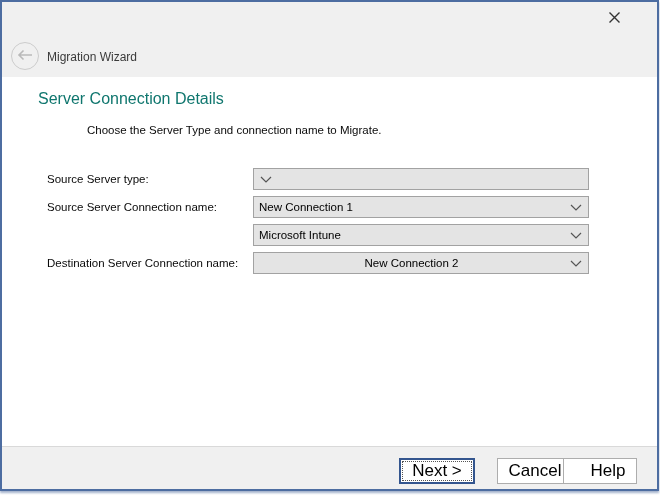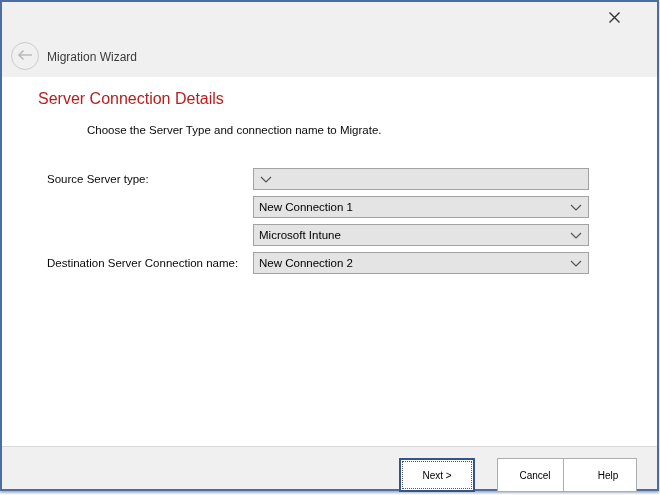--- a/index.html
+++ b/index.html
@@ -23,21 +23,21 @@
     border:1px solid #cccccc; border-radius:50%;
     display:flex; align-items:center; justify-content:center;
   }
   .wizard-title {
     position:absolute; left:45px; top:48px; font-size:12px; color:#3b3b3b;
   }
   
   .content { position:absolute; left:0; top:75px; right:0; height:371px; background:#ffffff; }
   .page-heading {
     position:absolute; left:36px; top:13px;
-    font-size:16px; font-weight:400; color:#b91c1c;
+    font-size:16px; font-weight:400; color:#0f766e;
   }
   .page-subtitle {
     position:absolute; left:45px; top:47px; font-size:11.5px; color:#0a0a0a;margin-left:40px;
   }
   .form-row { position:absolute; left:0; right:0; height:22px; }
   .form-row .field-label {
     position:absolute; left:45px; top:0; line-height:22px; font-size:11.5px; color:#0a0a0a;
   }
   .combo {
     position:absolute; left:251px; top:0; width:336px; height:22px;
@@ -48,23 +48,23 @@
     flex:1; padding-left:5px; font-size:11.5px; color:#000000;
     white-space:nowrap; overflow:hidden;
   }
   .combo .chevron { width:24px; display:flex; align-items:center; justify-content:center; }
   
   .footer {
     position:absolute; left:0; right:0; bottom:0; height:43px;
     background:#f0f0f0; border-top:1px solid #d9d9d9;
   }
   .btn {
-    position:absolute; top:11px; height:34px;
+    position:absolute; top:11px; height:26px;
     background:#ffffff; border:1px solid #adadad;
-    font-family:"Liberation Sans", sans-serif; font-size:10px; color:#000000;
+    font-family:"Liberation Sans", sans-serif; font-size:17px; color:#000000;
     cursor:pointer;
   }
   .btn.default {
     border:2px solid #33558e;
     outline:1px dotted #555555; outline-offset:-4px;
   }
   .btn-next   { left:397px; width:76px; }
   .btn-cancel { left:495px; width:76px; }
   .btn-help   { left:561px; width:74px;padding-left:16px; }
 </style>
@@ -103,20 +103,21 @@
       <div class="combo">
         <span class="chevron">
           <svg width="12" height="7" viewBox="0 0 12 7">
               <path d="M1 1 L6 6 L11 1" stroke="#555555" stroke-width="1.2" fill="none"></path>
             </svg>
         </span>
       </div>
     </div>
 
     <div class="form-row" style="top:119px;">
+      <span class="field-label">Source Server Connection name:</span>
       <div class="combo">
         <span class="combo-value">New Connection 1</span>
         <span class="chevron">
           <svg width="12" height="7" viewBox="0 0 12 7">
               <path d="M1 1 L6 6 L11 1" stroke="#555555" stroke-width="1.2" fill="none"></path>
             </svg>
         </span>
       </div>
     </div>
 
@@ -124,21 +125,21 @@
       <div class="combo">
         <span class="combo-value">Microsoft Intune</span>
         <span class="chevron">
           <svg width="12" height="7" viewBox="0 0 12 7">
               <path d="M1 1 L6 6 L11 1" stroke="#555555" stroke-width="1.2" fill="none"></path>
             </svg>
         </span>
       </div>
     </div>
 
-    <div class="form-row" style="top:175px;">
+    <div class="form-row" style="top:175px;text-align:center;">
       <span class="field-label">Destination Server Connection name:</span>
       <div class="combo">
         <span class="combo-value">New Connection 2</span>
         <span class="chevron">
           <svg width="12" height="7" viewBox="0 0 12 7">
               <path d="M1 1 L6 6 L11 1" stroke="#555555" stroke-width="1.2" fill="none"></path>
             </svg>
         </span>
       </div>
     </div>

